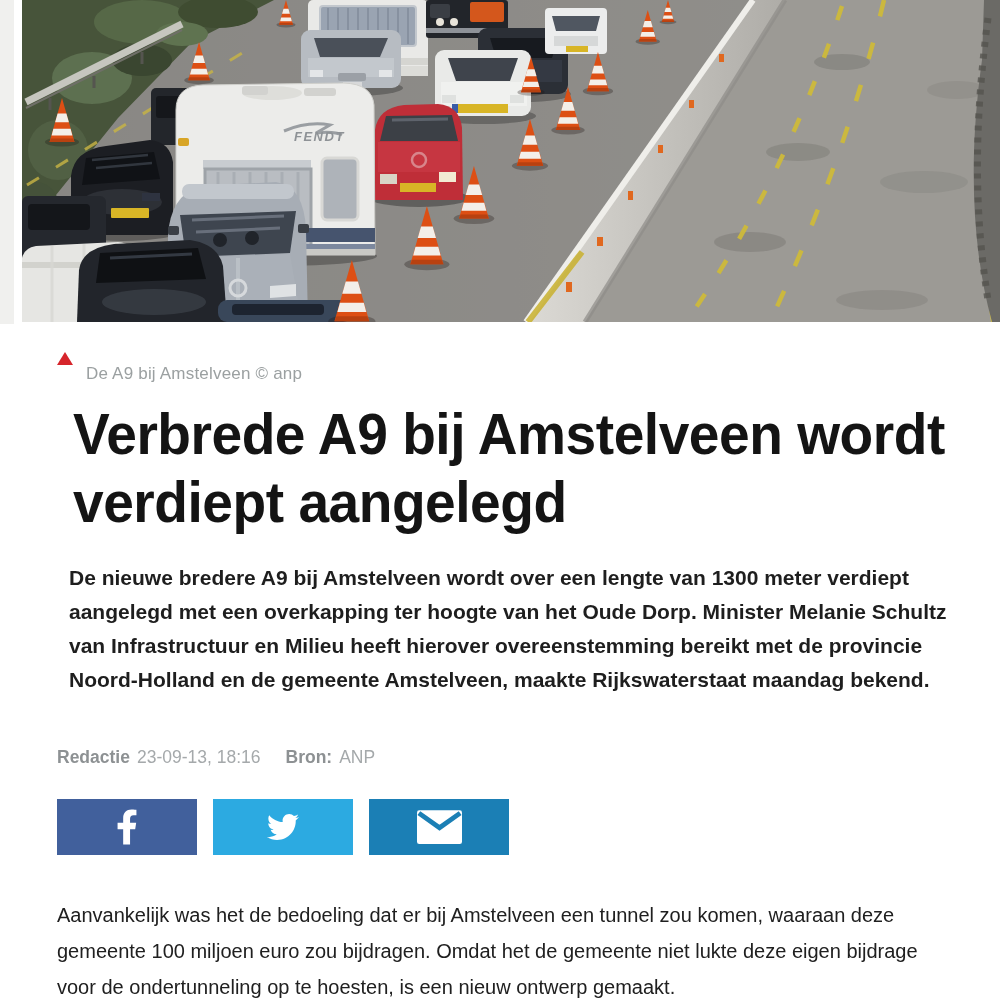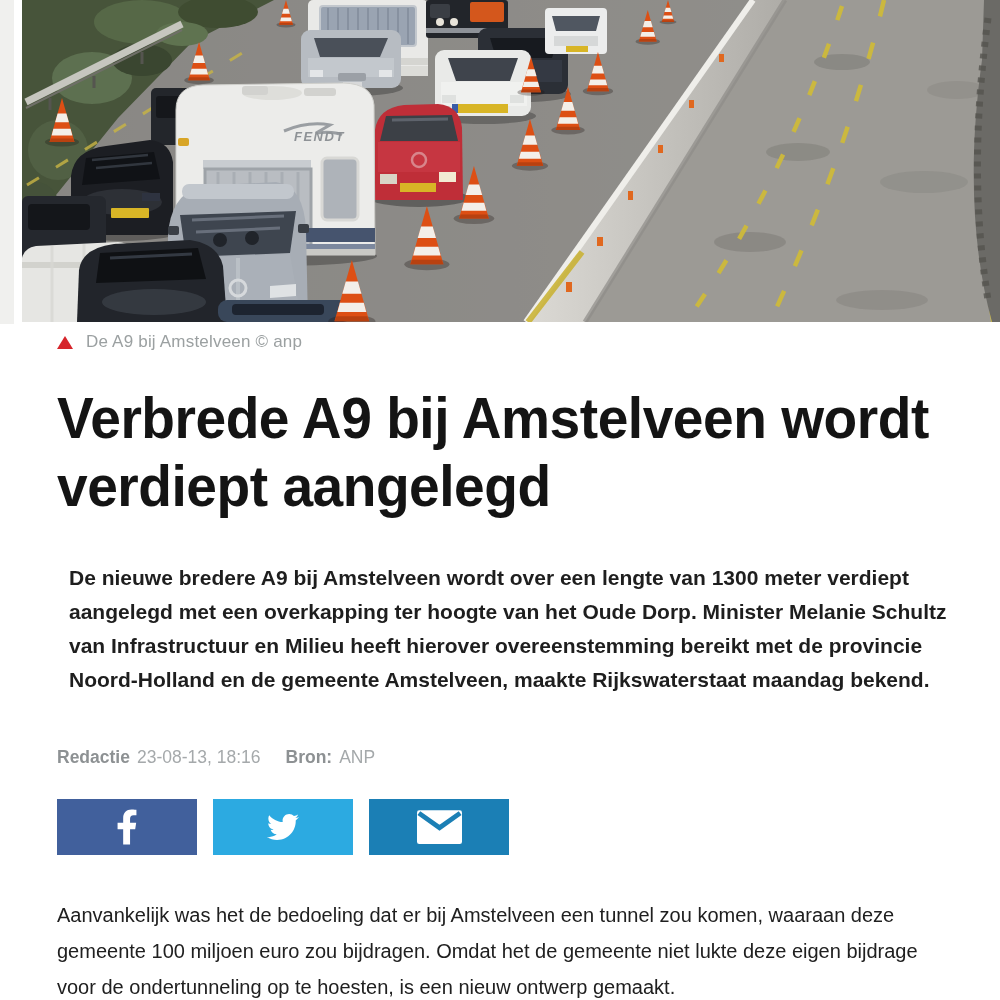--- a/index.html
+++ b/index.html
@@ -9,21 +9,21 @@
   }
   
   .gutter { position:absolute; left:0; top:0; width:14px; height:324px; background:#f0f0ee; }
   .hero { position:absolute; left:14px; top:0; width:986px; height:322px;padding-left:8px; }
   .hero svg { display:block; }
 
   
   .caption-row { position:absolute; left:57px; top:332px; display:flex; align-items:center; gap:13px; }
   .tri { width:0; height:0; border-left:8px solid transparent; border-right:8px solid transparent;
          border-bottom:13px solid #d6252b; }
-  .caption-text { font-size:17px; color:#9ba0a1; letter-spacing:.2px; }
+  .caption-text { font-size:17px; color:#9ba0a1; letter-spacing:.2px;margin-top:32px; }
 
   
   .title { position:absolute; left:57px; top:384px; color:#141414; font-weight:bold;
            font-size:58px; line-height:68px; letter-spacing:-0.5px; }
   .title .line { display:block; transform:scaleX(0.95); transform-origin:0 50%; white-space:nowrap; }
 
   
   .intro { position:absolute; left:57px; top:549px; width:900px;
            font-size:21px; line-height:34px; font-weight:bold; color:#1e1e1e; }
 
@@ -282,31 +282,31 @@
         <use href="#cone" transform="translate(309,260) scale(1.39)"></use>
       </g>
     </svg>
   </div>
 
   <div class="caption-row">
     <span class="tri" style="border-bottom-color: rgb(214, 37, 43);"></span>
     <span class="caption-text">De A9 bij Amstelveen © anp</span>
   </div>
 
-  <h1 class="title" style="margin:0">
+  <h1 class="title" style="margin:16px">
     <span class="line">Verbrede A9 bij Amstelveen wordt</span>
     <span class="line">verdiept aangelegd</span>
   </h1>
 
   <p class="intro" style="margin:12px">De nieuwe bredere A9 bij Amstelveen wordt over een lengte van 1300 meter verdiept aangelegd met een overkapping ter hoogte van het Oude Dorp. Minister Melanie Schultz van Infrastructuur en Milieu heeft hierover overeenstemming bereikt met de provincie Noord-Holland en de gemeente Amstelveen, maakte Rijkswaterstaat maandag bekend.</p>
 
   <div class="byline">
     <span class="grp">
       <span class="lbl">Redactie</span>
-      <span>23-08-13, 18:16</span>
+      <span>23-09-13, 18:16</span>
     </span>
     <span class="grp">
       <span class="lbl">Bron:</span>
       <span>ANP</span>
     </span>
   </div>
 
   <div class="share">
     <button class="share-btn" style="background-color: rgb(65, 96, 156);">
       <svg viewBox="0 0 320 512" width="22" height="36">

